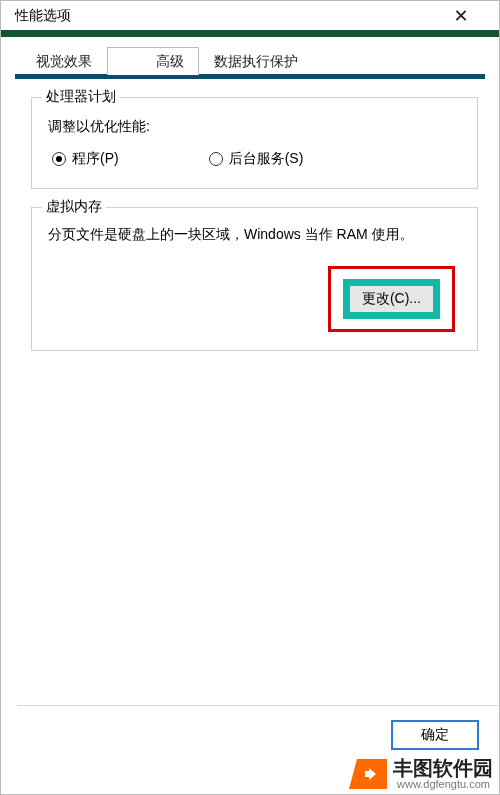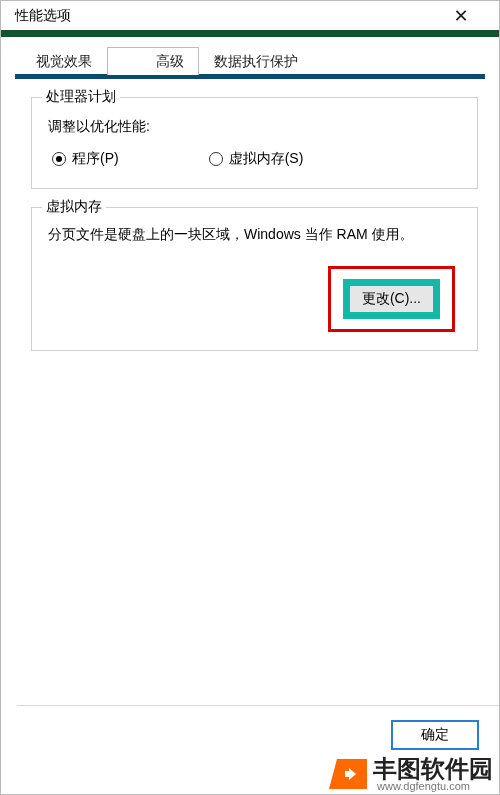--- a/index.html
+++ b/index.html
@@ -189,21 +189,21 @@
     border-bottom: 6px solid transparent;
     position: relative;
   }
   .wm-arrow::after {
     content:"";
     position: absolute;
     left:-11px; top:-3px;
     width: 6px; height: 6px;
     background: #fff;
   }
-  .wm-text1 { font-size: 24px; font-weight: 700; color: #222; }
+  .wm-text1 { font-size: 20px; font-weight: 700; color: #222; }
   .wm-text2 { font-size: 11px; color: #777; margin-left: 4px; }
   .wm-col { display:flex; flex-direction:column; line-height:1.05; }
 </style>
 </head>
 <body>
 
 <div class="window">
 
   <div class="titlebar">
     <span class="title">性能选项</span>
@@ -225,21 +225,21 @@
     <div class="group">
       <span class="group-title">处理器计划</span>
       <div class="label-line">调整以优化性能:</div>
       <div class="radio-row">
         <label class="radio checked">
           <span class="circle"></span>
           <span>程序(P)</span>
         </label>
         <label class="radio">
           <span class="circle"></span>
-          <span>虚拟内存(S)</span>
+          <span>后台服务(S)</span>
         </label>
       </div>
     </div>
 
     <div class="group">
       <span class="group-title">虚拟内存</span>
       <div class="desc">分页文件是硬盘上的一块区域，Windows 当作 RAM 使用。</div>
       <div class="change-wrap">
         <span class="change-highlight">
           <button class="btn">更改(C)...</button>

